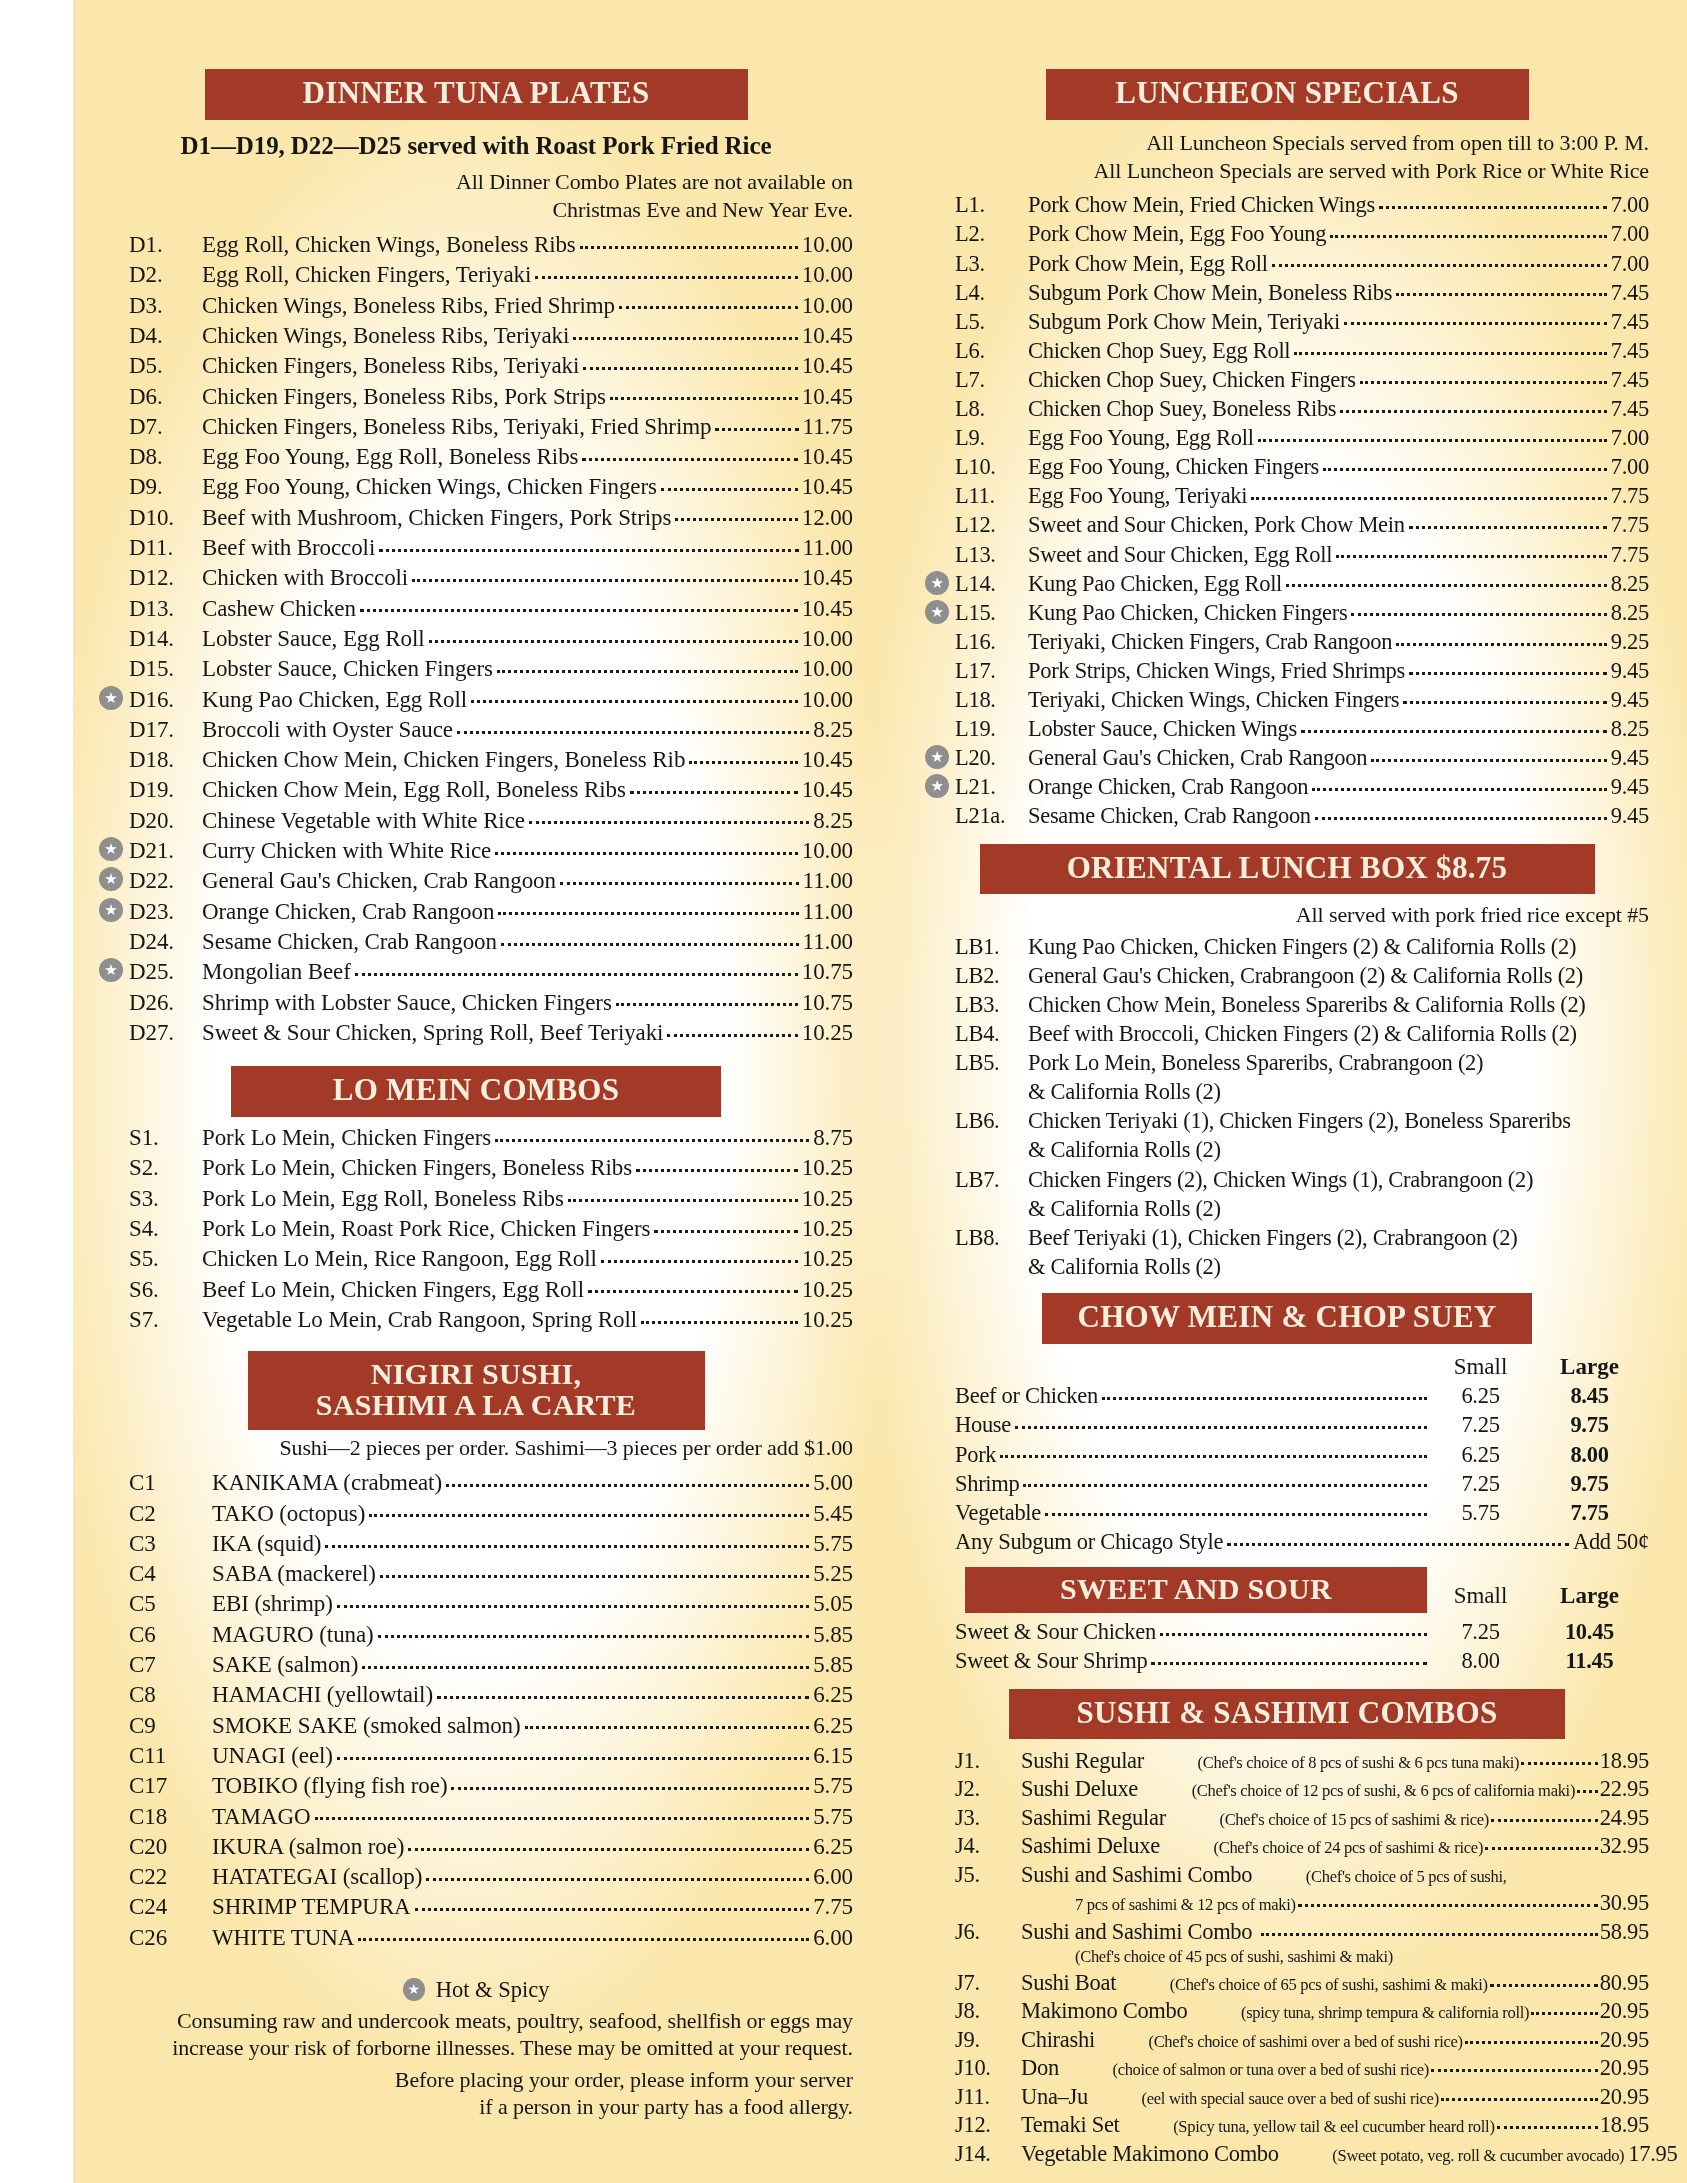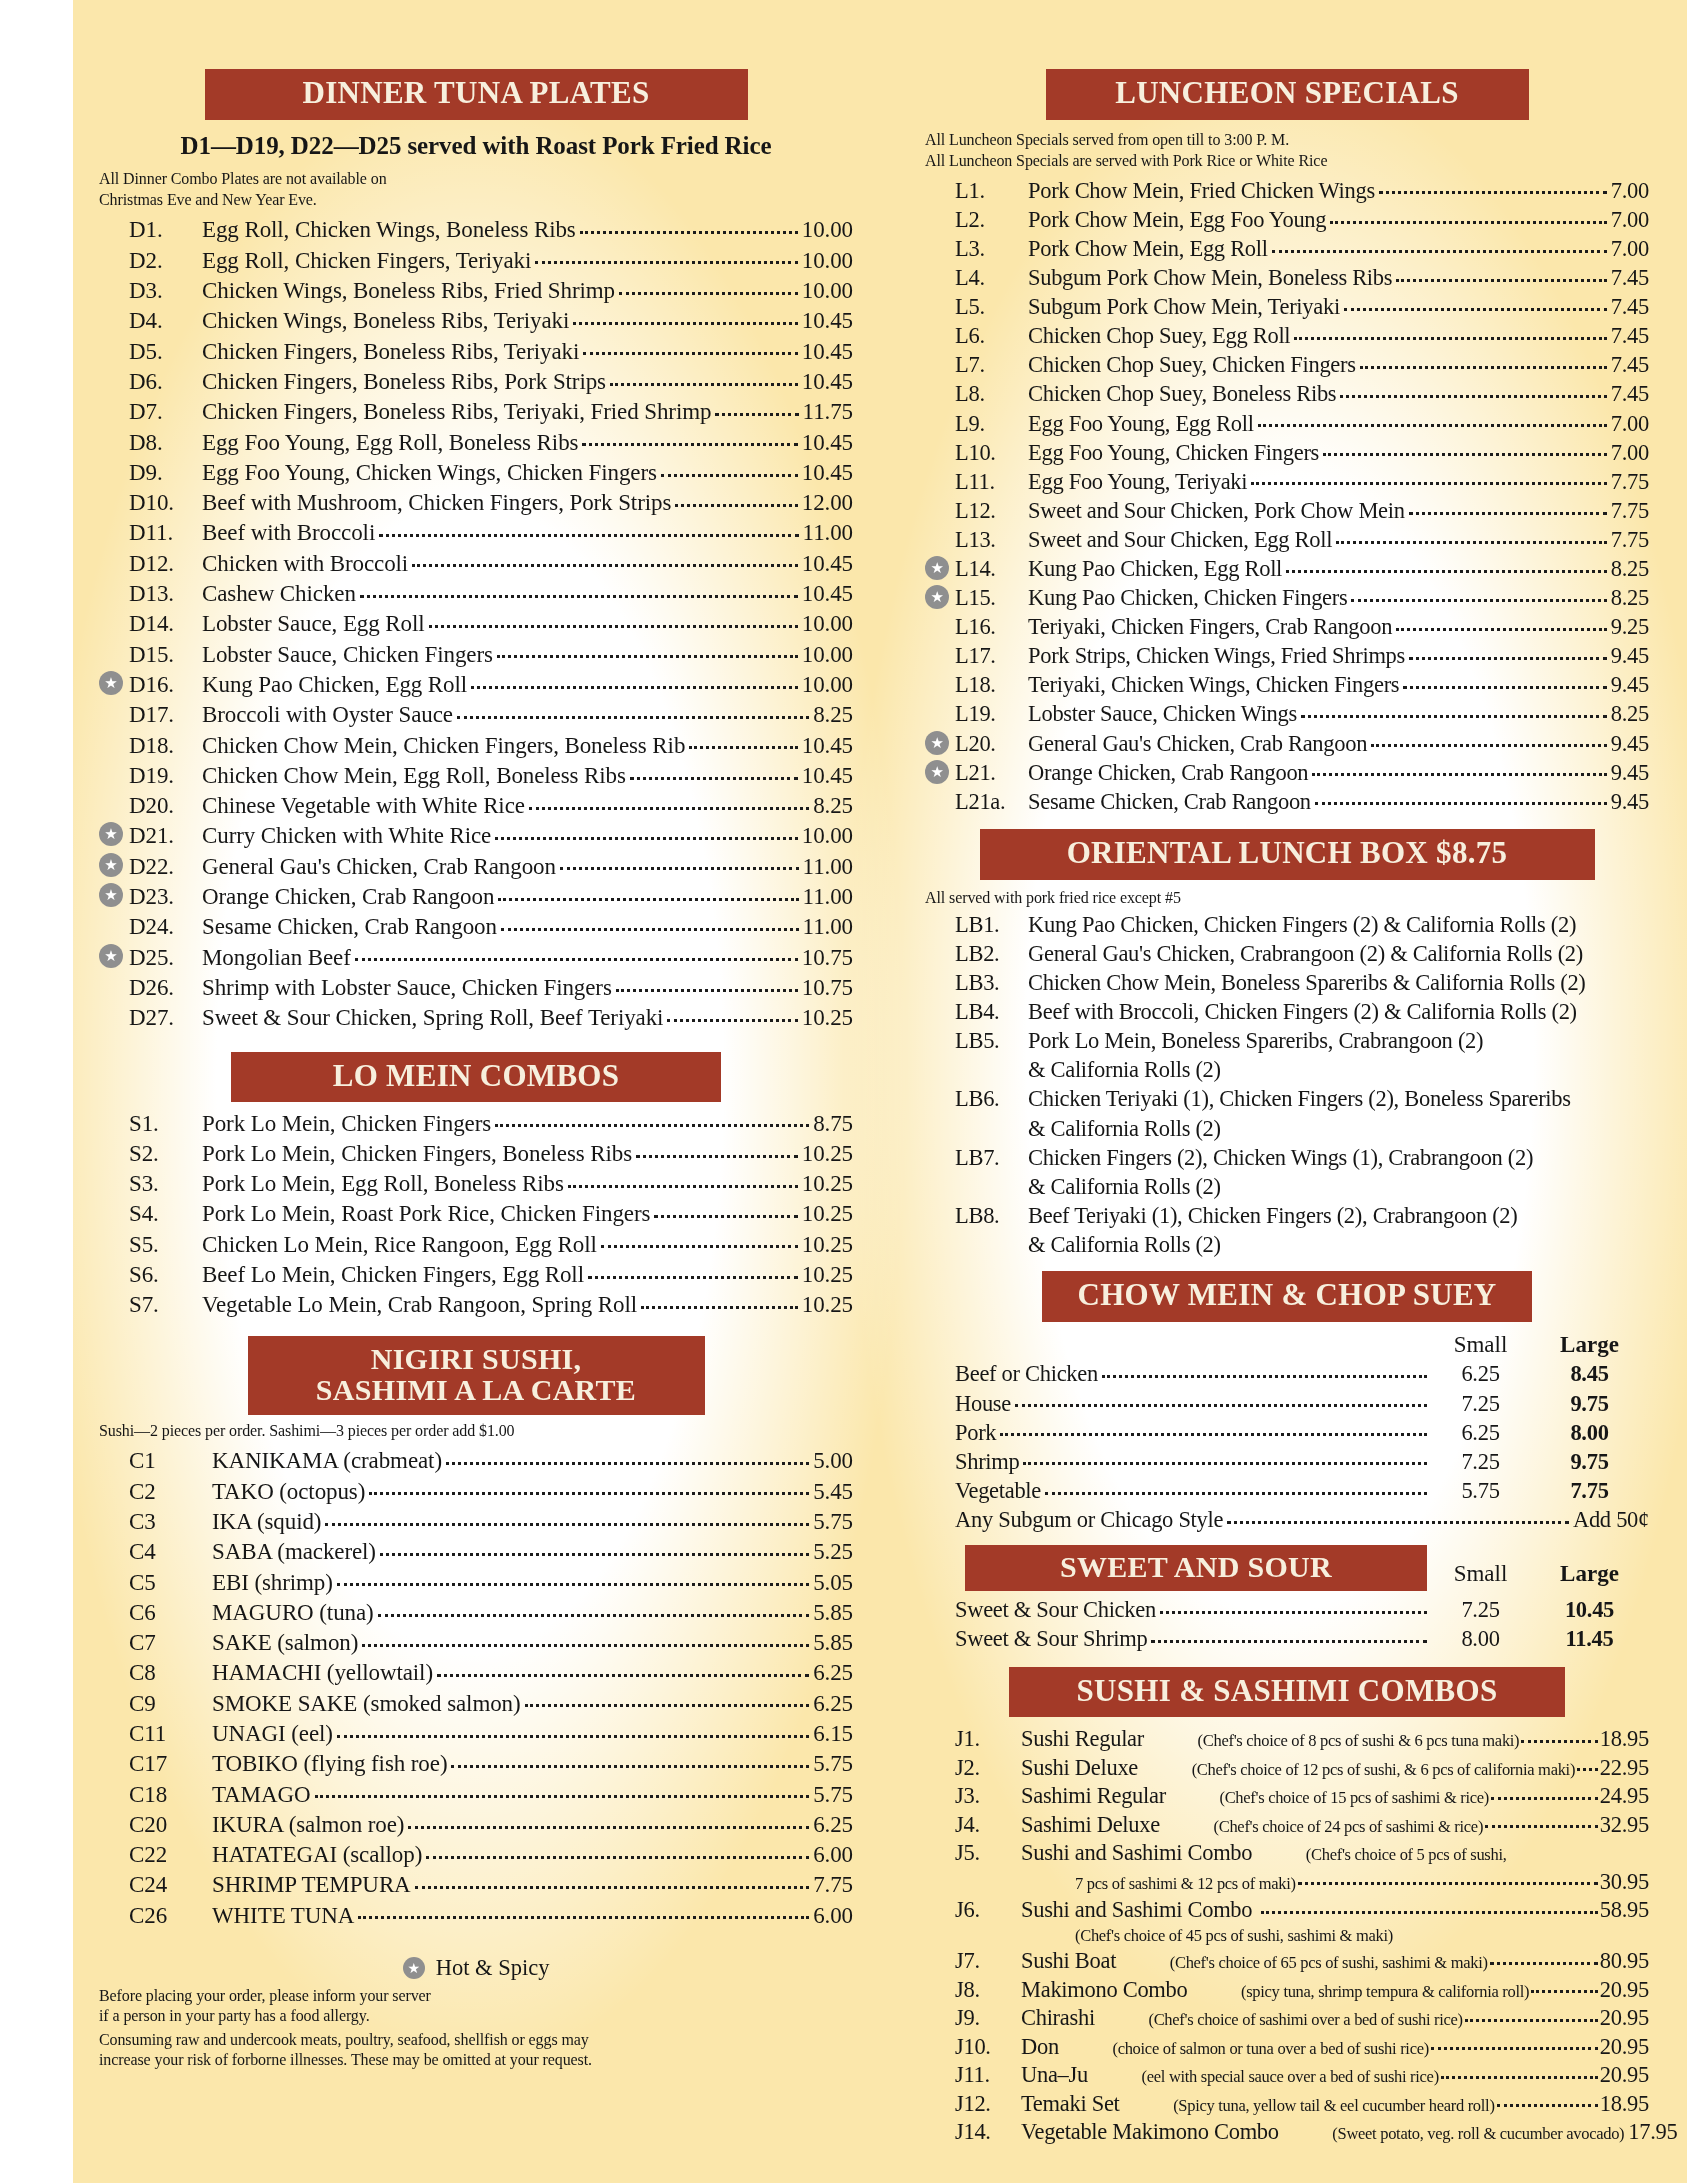--- a/index.html
+++ b/index.html
@@ -32,21 +32,21 @@
     letter-spacing:0.3px;
   }
   .bar.two{font-size:30px;padding:6.6px 0 9.3px;}
   .w820{width:543px}.w740{width:490px}.w690{width:457px}
   .w730{width:483px}.w930{width:615px}.w840{width:556px}
   .mt104{margin-top:69px}.mt34{margin-top:22.5px}.mt30{margin-top:20px}
   .mt24{margin-top:16px}.mt22{margin-top:14.6px}.mt20{margin-top:13.2px}
   .mt36{margin-top:24px}.mt14{margin-top:9.3px}.mt12{margin-top:8px}
 
   .sub1{font-size:25px;font-weight:bold;text-align:center;margin-top:12px;letter-spacing:-0.1px;}
-  .note{font-size:16px;text-align:left;line-height:1.22;margin-top:5.3px;letter-spacing:-0.1px;}
+  .note{font-size:22px;text-align:right;line-height:1.22;margin-top:5.3px;letter-spacing:-0.1px;}
 
   .list{margin-top:9.3px;}
   .row{
     position:relative;display:flex;align-items:baseline;
     font-size:23px;line-height:1;margin-bottom:7.3px;padding-left:30px;
     letter-spacing:-0.1px;
   }
   .col.right .row{font-size:22.5px;margin-bottom:6.6px;letter-spacing:-0.3px;}
   .row .num{flex:0 0 73px;white-space:nowrap;}
   .row.cnum .num{flex:0 0 83px;}
@@ -458,27 +458,27 @@
           <span class="lead"></span>
           <span class="pr">6.00</span>
         </div>
       </div>
 
     <div class="legend">
       <span class="licon">★</span>
       <span>Hot &amp; Spicy</span>
     </div>
 
+    <div class="note mt36">
+      <span>Consuming raw and undercook meats, poultry, seafood, shellfish or eggs may</span><br>
+      <span>increase your risk of forborne illnesses. These may be omitted at your request.</span>
+    </div>
     <div class="note mt30">
       <span>Before placing your order, please inform your server</span><br>
       <span>if a person in your party has a food allergy.</span>
-    </div>
-    <div class="note mt36">
-      <span>Consuming raw and undercook meats, poultry, seafood, shellfish or eggs may</span><br>
-      <span>increase your risk of forborne illnesses. These may be omitted at your request.</span>
     </div>
   </div>
 
   <div class="col right">
     <div class="bar w730 mt104">LUNCHEON SPECIALS</div>
     <div class="note" style="margin-top:10.6px">All Luncheon Specials served from open till to 3:00 P. M.</div>
     <div class="note" style="margin-top:1.3px">All Luncheon Specials are served with Pork Rice or White Rice</div>
     <div class="list mt12" id="luncheon-items">
         <div class="row">
           <span class="spice"></span>

